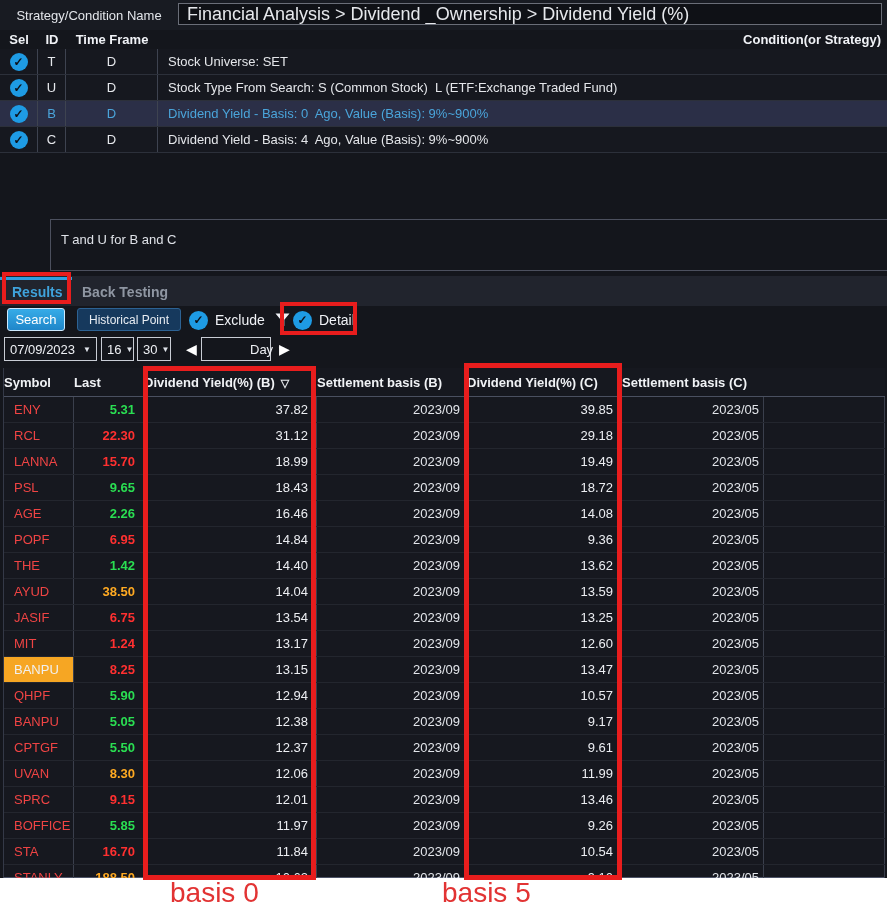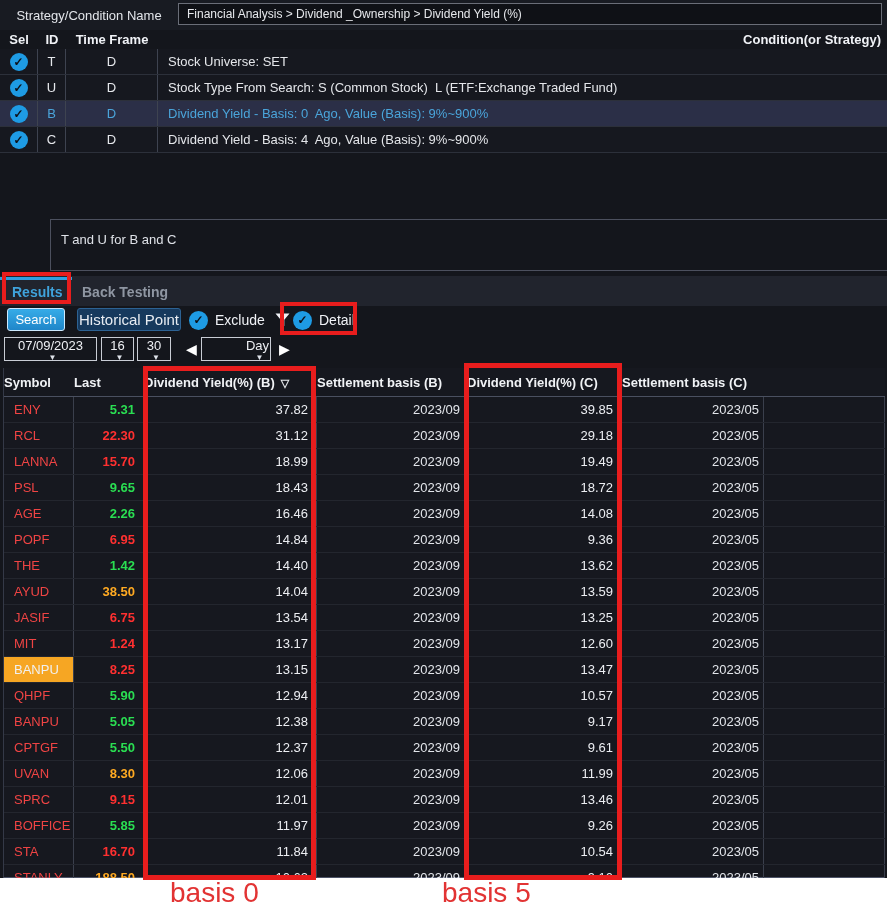--- a/index.html
+++ b/index.html
@@ -5,21 +5,21 @@
   html,body{margin:0;padding:0;}
   body{
     width:887px;height:908px;position:relative;overflow:hidden;
     background:#14161c;color:#e6e8ec;
     font-family:"Liberation Sans",sans-serif;
   }
   
   .topbar{position:absolute;left:0;top:0;width:887px;height:30px;background:#181b22;display:flex;align-items:center;}
   .topbar-label{width:178px;text-align:center;font-size:13px;color:#e2e5ea;}
   .topbar-input{position:absolute;left:178px;top:3px;width:704px;height:22px;background:#0f1116;
-    border:1px solid #6a6e78;color:#e6e8ec;font-size:12px;padding:0 8px;box-sizing:border-box;
+    border:1px solid #6a6e78;color:#e6e8ec;font-size:18px;padding:0 8px;box-sizing:border-box;
     font-family:"Liberation Sans",sans-serif;outline:none;}
   
   .cond-header{position:absolute;left:0;top:30px;width:887px;height:19px;display:grid;
     grid-template-columns:38px 28px 92px 1fr;align-items:center;font-weight:bold;font-size:13px;color:#f0f2f6;}
   .cond-header .hc{text-align:center;}
   .cond-header .hr{justify-self:end;padding-right:6px;}
   .cond-rows{position:absolute;left:0;top:49px;width:887px;}
   .cond-row{height:25px;display:grid;grid-template-columns:38px 28px 92px 1fr;align-items:stretch;
     background:#16181f;border-bottom:1px solid #2c303a;font-size:13px;cursor:default;}
   .cond-row .cc{display:flex;align-items:center;justify-content:center;border-right:1px solid #3e4350;}
@@ -35,30 +35,30 @@
   
   .tabbar{position:absolute;left:0;top:276px;width:887px;height:30px;background:#21242d;}
   .tab-indicator{position:absolute;left:0;top:1px;width:72px;height:3px;background:#2f9fe0;}
   .tab-results{position:absolute;left:12px;top:8px;font-size:14px;font-weight:bold;color:#3fa3dc;cursor:pointer;}
   .tab-back{position:absolute;left:82px;top:8px;font-size:14px;font-weight:bold;color:#8f96a2;cursor:pointer;}
   
   .btn-search{position:absolute;left:7px;top:308px;width:58px;height:23px;
     background:linear-gradient(#36ace8,#1f86c9);border:1px solid #cdeaff;border-radius:3px;
     color:#fff;font-size:13px;display:flex;align-items:center;justify-content:center;box-sizing:border-box;cursor:pointer;}
   .btn-hist{position:absolute;left:77px;top:308px;width:104px;height:23px;background:#16395d;
-    border:1px solid #2d6293;border-radius:3px;color:#e8ecf2;font-size:15px;
+    border:1px solid #2d6293;border-radius:3px;color:#e8ecf2;font-size:12px;
     display:flex;align-items:center;justify-content:center;box-sizing:border-box;cursor:pointer;}
   .grp{position:absolute;top:308px;height:24px;display:flex;align-items:center;gap:7px;font-size:14px;color:#f0f2f6;}
   .grp-exclude{left:189px;}
   .grp-detail{left:293px;}
   .funnel{width:15px;height:14px;margin-left:3px;cursor:pointer;}
   
   .sel{position:absolute;top:337px;height:24px;background:#14161c;border:1px solid #c9cdd5;
     color:#eef0f4;font-size:13px;display:flex;align-items:center;justify-content:space-between;
-    padding:0 5px;box-sizing:border-box;cursor:pointer;flex-direction:column;}
+    padding:0 5px;box-sizing:border-box;cursor:pointer;}
   .caret{font-size:8px;color:#dfe3ea;margin-left:4px;}
   .navarrow{position:absolute;top:340px;color:#fff;font-size:14px;cursor:pointer;line-height:18px;}
   
   .results{position:absolute;left:3px;top:368px;width:881px;height:509px;background:#16181f;
     border-bottom:1px solid #4d5468;border-left:1px solid #343947;box-sizing:content-box;}
   .res-header{height:28px;display:grid;grid-template-columns:70px 70px 173px 150px 155px 142px 1fr;
     align-items:center;font-weight:bold;font-size:13px;color:#f0f2f5;border-bottom:1px solid #4a5060;}
   .res-header .rhc{cursor:pointer;}
   .sorticon{font-size:11px;margin-left:6px;color:#e6e8ec;}
   .res-row{height:25px;display:grid;grid-template-columns:70px 70px 173px 150px 155px 142px 1fr;

